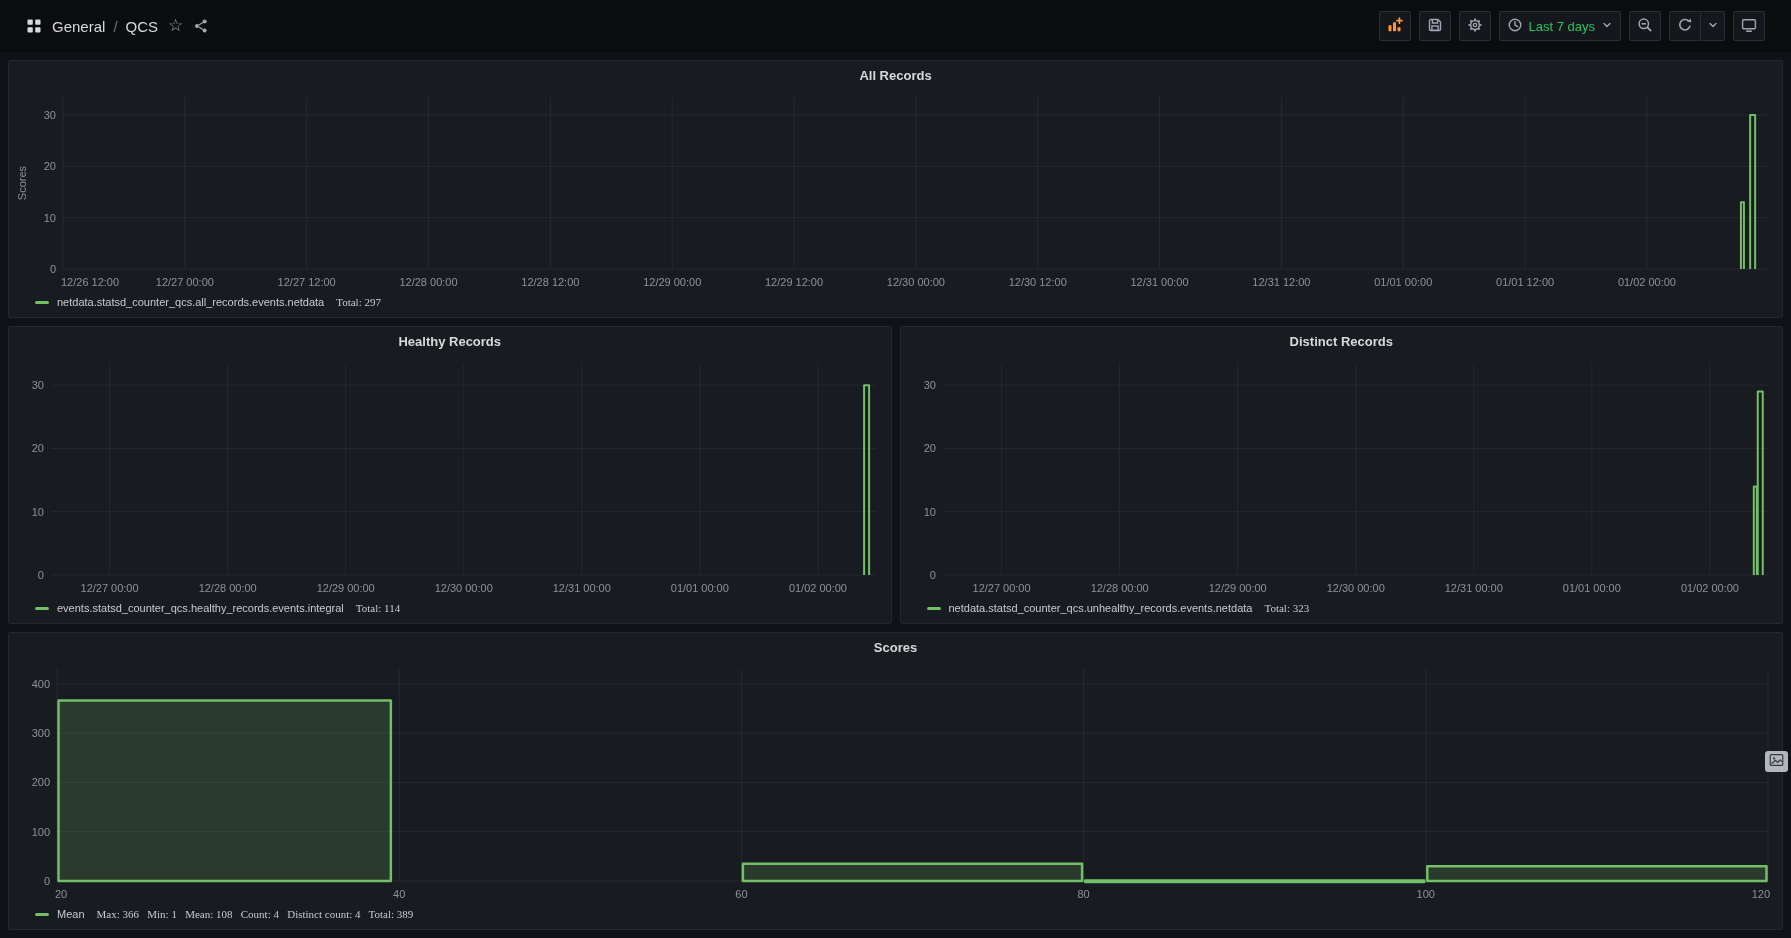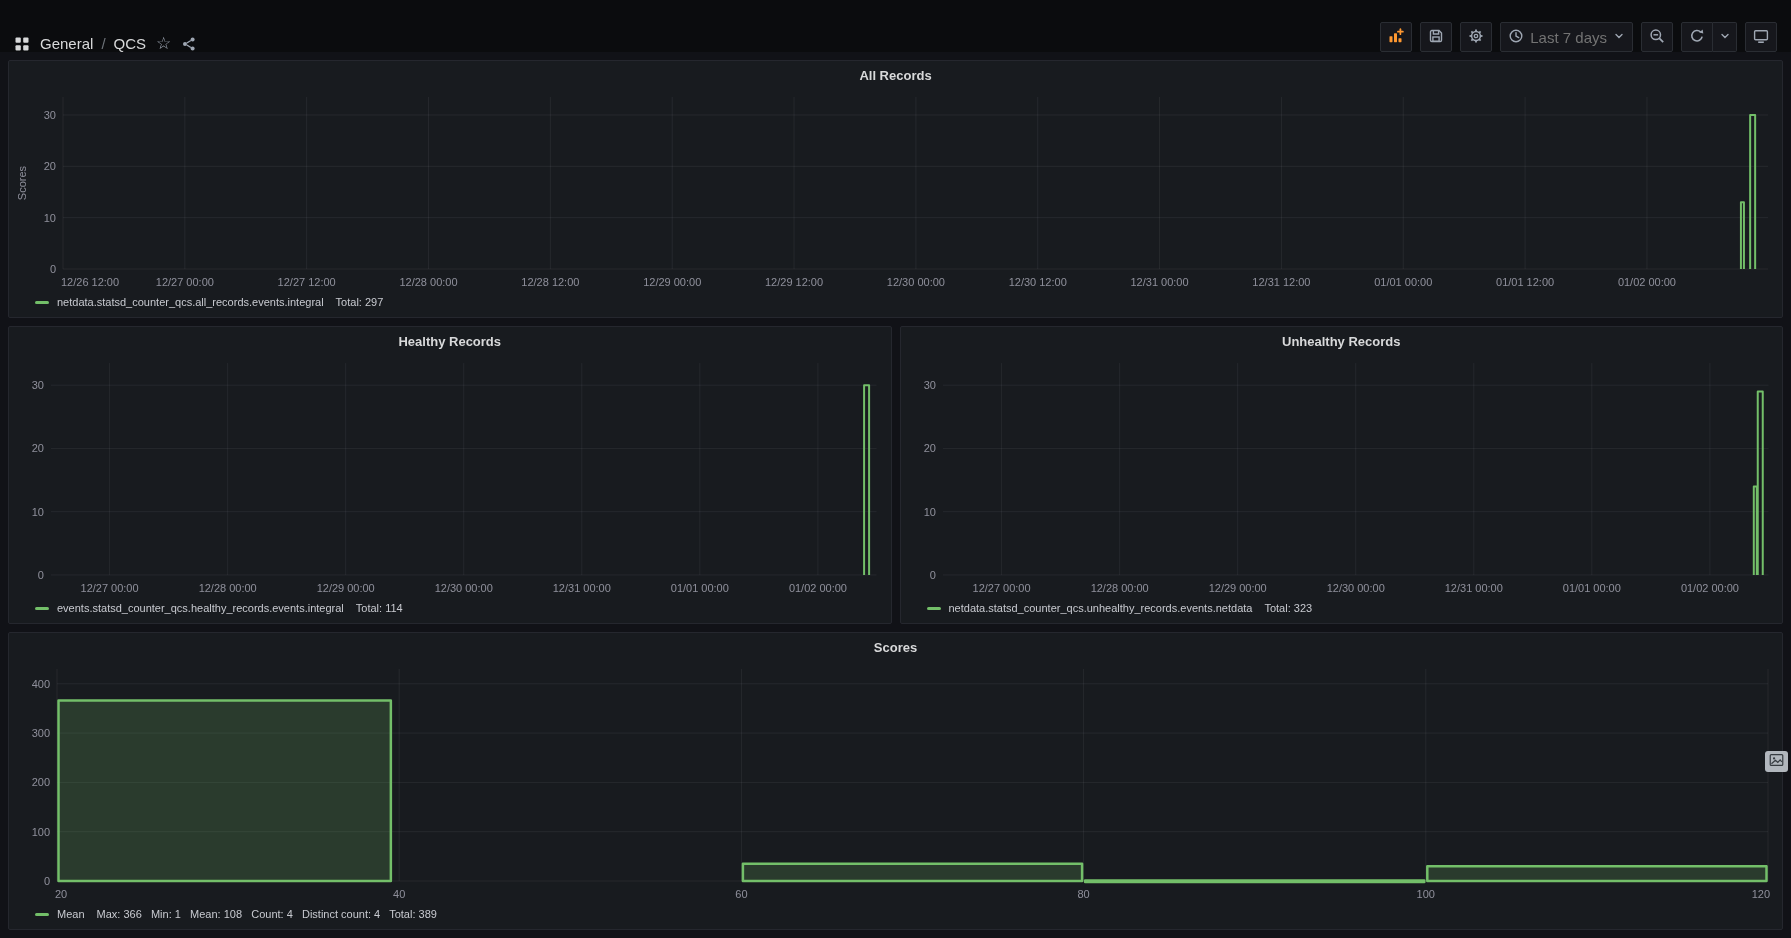--- a/index.html
+++ b/index.html
@@ -4,55 +4,55 @@
 <style>
   * { margin:0; padding:0; box-sizing:border-box; }
   html,body {
     width:1791px; height:938px; overflow:hidden;
     background:#111217; color:#ccccdc;
     font-family:"Liberation Sans", sans-serif;
   }
   
   .topbar {
     height:52px; background:#0b0c0e;
-    display:flex; align-items:flex-end; justify-content:space-between;
-    padding:0 14px;
+    display:flex; align-items:center; justify-content:space-between;
+    padding:0 26px;
   }
   .tb-left { display:flex; align-items:center; gap:10px; }
   .tb-right { display:flex; align-items:center; gap:8px; }
   .grid-icon { color:#d8d9da; display:flex; align-items:center; cursor:pointer; }
   .breadcrumb { display:flex; align-items:center; gap:8px; font-size:15px; color:#d8d9da; cursor:pointer; }
   .breadcrumb .sep { color:#6e7379; }
   .mini-icon { color:#9fa7b3; display:flex; align-items:center; cursor:pointer; }
   .star-glyph { font-size:17px; line-height:16px; color:#9fa7b3; cursor:pointer; }
   .tb-btn {
     height:30px; min-width:30px; padding:0 7px;
     display:flex; align-items:center; justify-content:center; gap:6px;
     background:#16171c; border:1px solid #2a2d33; border-radius:2px;
     color:#9fa7b3; cursor:pointer; font-family:inherit;
   }
-  .tb-btn .btn-label { font-size:15px; color:#737373; }
+  .tb-btn .btn-label { font-size:13px; color:#22c55e; }
   .tb-btn.accent { color:var(--orange,#ff9830); }
   .btn-group { display:flex; }
   .btn-group .tb-btn:first-child { border-radius:2px 0 0 2px; }
   .btn-group .tb-btn:last-child { border-radius:0 2px 2px 0; border-left:none; min-width:24px; padding:0 4px; }
   
   .content { padding:8px; display:flex; flex-direction:column; gap:8px; }
   .panel {
     background:#181b1f; border:1px solid #25272e; border-radius:2px;
     display:flex; flex-direction:column; min-width:0;
   }
   .panel-header { height:28px; display:flex; align-items:center; justify-content:center; flex:none; cursor:pointer; }
   .panel-title { font-size:13px; font-weight:700; color:#d8d9da; }
   .panel-body { flex:1; min-height:0; padding:0 6px; }
   .panel-body svg { width:100%; height:100%; display:block; }
   .legend { height:24px; flex:none; display:flex; align-items:center; padding:0 8px 6px 26px; font-size:11px; color:#c8cad0; }
   .legend-marker { width:14px; height:3px; border-radius:2px; background:var(--green,#73bf69); margin-right:8px; flex:none; }
   .legend-series { cursor:pointer; }
-  .legend-stats { margin-left:12px; white-space:pre; color:#c8cad0; }
+  .legend-stats { margin-left:12px; white-space:pre; color:#c8cad0;font-family:Liberation Serif, serif; }
   .panel-all { height:258px; }
   .row { display:flex; gap:8px; height:298px; }
   .row .panel { flex:1; }
   .panel-scores { height:298px; }
   
   .overlay-widget {
     position:fixed; right:3px; top:751px; width:23px; height:21px;
     background:#bfc5cb; border-radius:3px; opacity:.92;
     display:flex; align-items:center; justify-content:center;
     color:#3a3f45; cursor:pointer;
@@ -231,21 +231,21 @@
           <text x="1510.1030769230767" y="197" text-anchor="middle" fill="rgba(204,204,220,0.65)" font-size="11">01/01 12:00</text>
           <line x1="1631.9450000000002" x2="1631.9450000000002" y1="8" y2="180" stroke="rgba(204,204,220,0.08)"></line>
           <text x="1631.9450000000002" y="197" text-anchor="middle" fill="rgba(204,204,220,0.65)" font-size="11">01/02 00:00</text>
           <text x="11" y="94" text-anchor="middle" fill="rgba(204,204,220,0.65)" font-size="11" transform="rotate(-90 11 94)">Scores</text>
           <path d="M 1725.925 180 L 1725.925 113.25373134328358 L 1728.925 113.25373134328358 L 1728.925 180" stroke="#73bf69" stroke-width="2" fill="none" stroke-linejoin="round"></path>
           <path d="M 1735.155 180 L 1735.155 25.970149253731336 L 1740.155 25.970149253731336 L 1740.155 180" stroke="#73bf69" stroke-width="2" fill="none" stroke-linejoin="round"></path>
         </svg>
     </div>
     <div class="legend">
       <span class="legend-marker"></span>
-      <span class="legend-series">netdata.statsd_counter_qcs.all_records.events.integral</span>
+      <span class="legend-series">netdata.statsd_counter_qcs.all_records.events.netdata</span>
       <span class="legend-stats">Total: 297</span>
     </div>
   </section>
 
   <div class="row">
     <section class="panel">
       <div class="panel-header">
         <span class="panel-title">Healthy Records</span>
       </div>
       <div class="panel-body">
@@ -277,21 +277,21 @@
       </div>
       <div class="legend">
         <span class="legend-marker"></span>
         <span class="legend-series">events.statsd_counter_qcs.healthy_records.events.integral</span>
         <span class="legend-stats">Total: 114</span>
       </div>
     </section>
 
     <section class="panel">
       <div class="panel-header">
-        <span class="panel-title">Unhealthy Records</span>
+        <span class="panel-title">Distinct Records</span>
       </div>
       <div class="panel-body">
         <svg viewBox="0 0 870 244">
             <line x1="36" x2="862" y1="220" y2="220" stroke="rgba(204,204,220,0.08)"></line>
             <text x="29" y="224" text-anchor="end" fill="rgba(204,204,220,0.65)" font-size="11">0</text>
             <line x1="36" x2="862" y1="156.71641791044777" y2="156.71641791044777" stroke="rgba(204,204,220,0.08)"></line>
             <text x="29" y="160.71641791044777" text-anchor="end" fill="rgba(204,204,220,0.65)" font-size="11">10</text>
             <line x1="36" x2="862" y1="93.43283582089553" y2="93.43283582089553" stroke="rgba(204,204,220,0.08)"></line>
             <text x="29" y="97.43283582089553" text-anchor="end" fill="rgba(204,204,220,0.65)" font-size="11">20</text>
             <line x1="36" x2="862" y1="30.149253731343265" y2="30.149253731343265" stroke="rgba(204,204,220,0.08)"></line>

